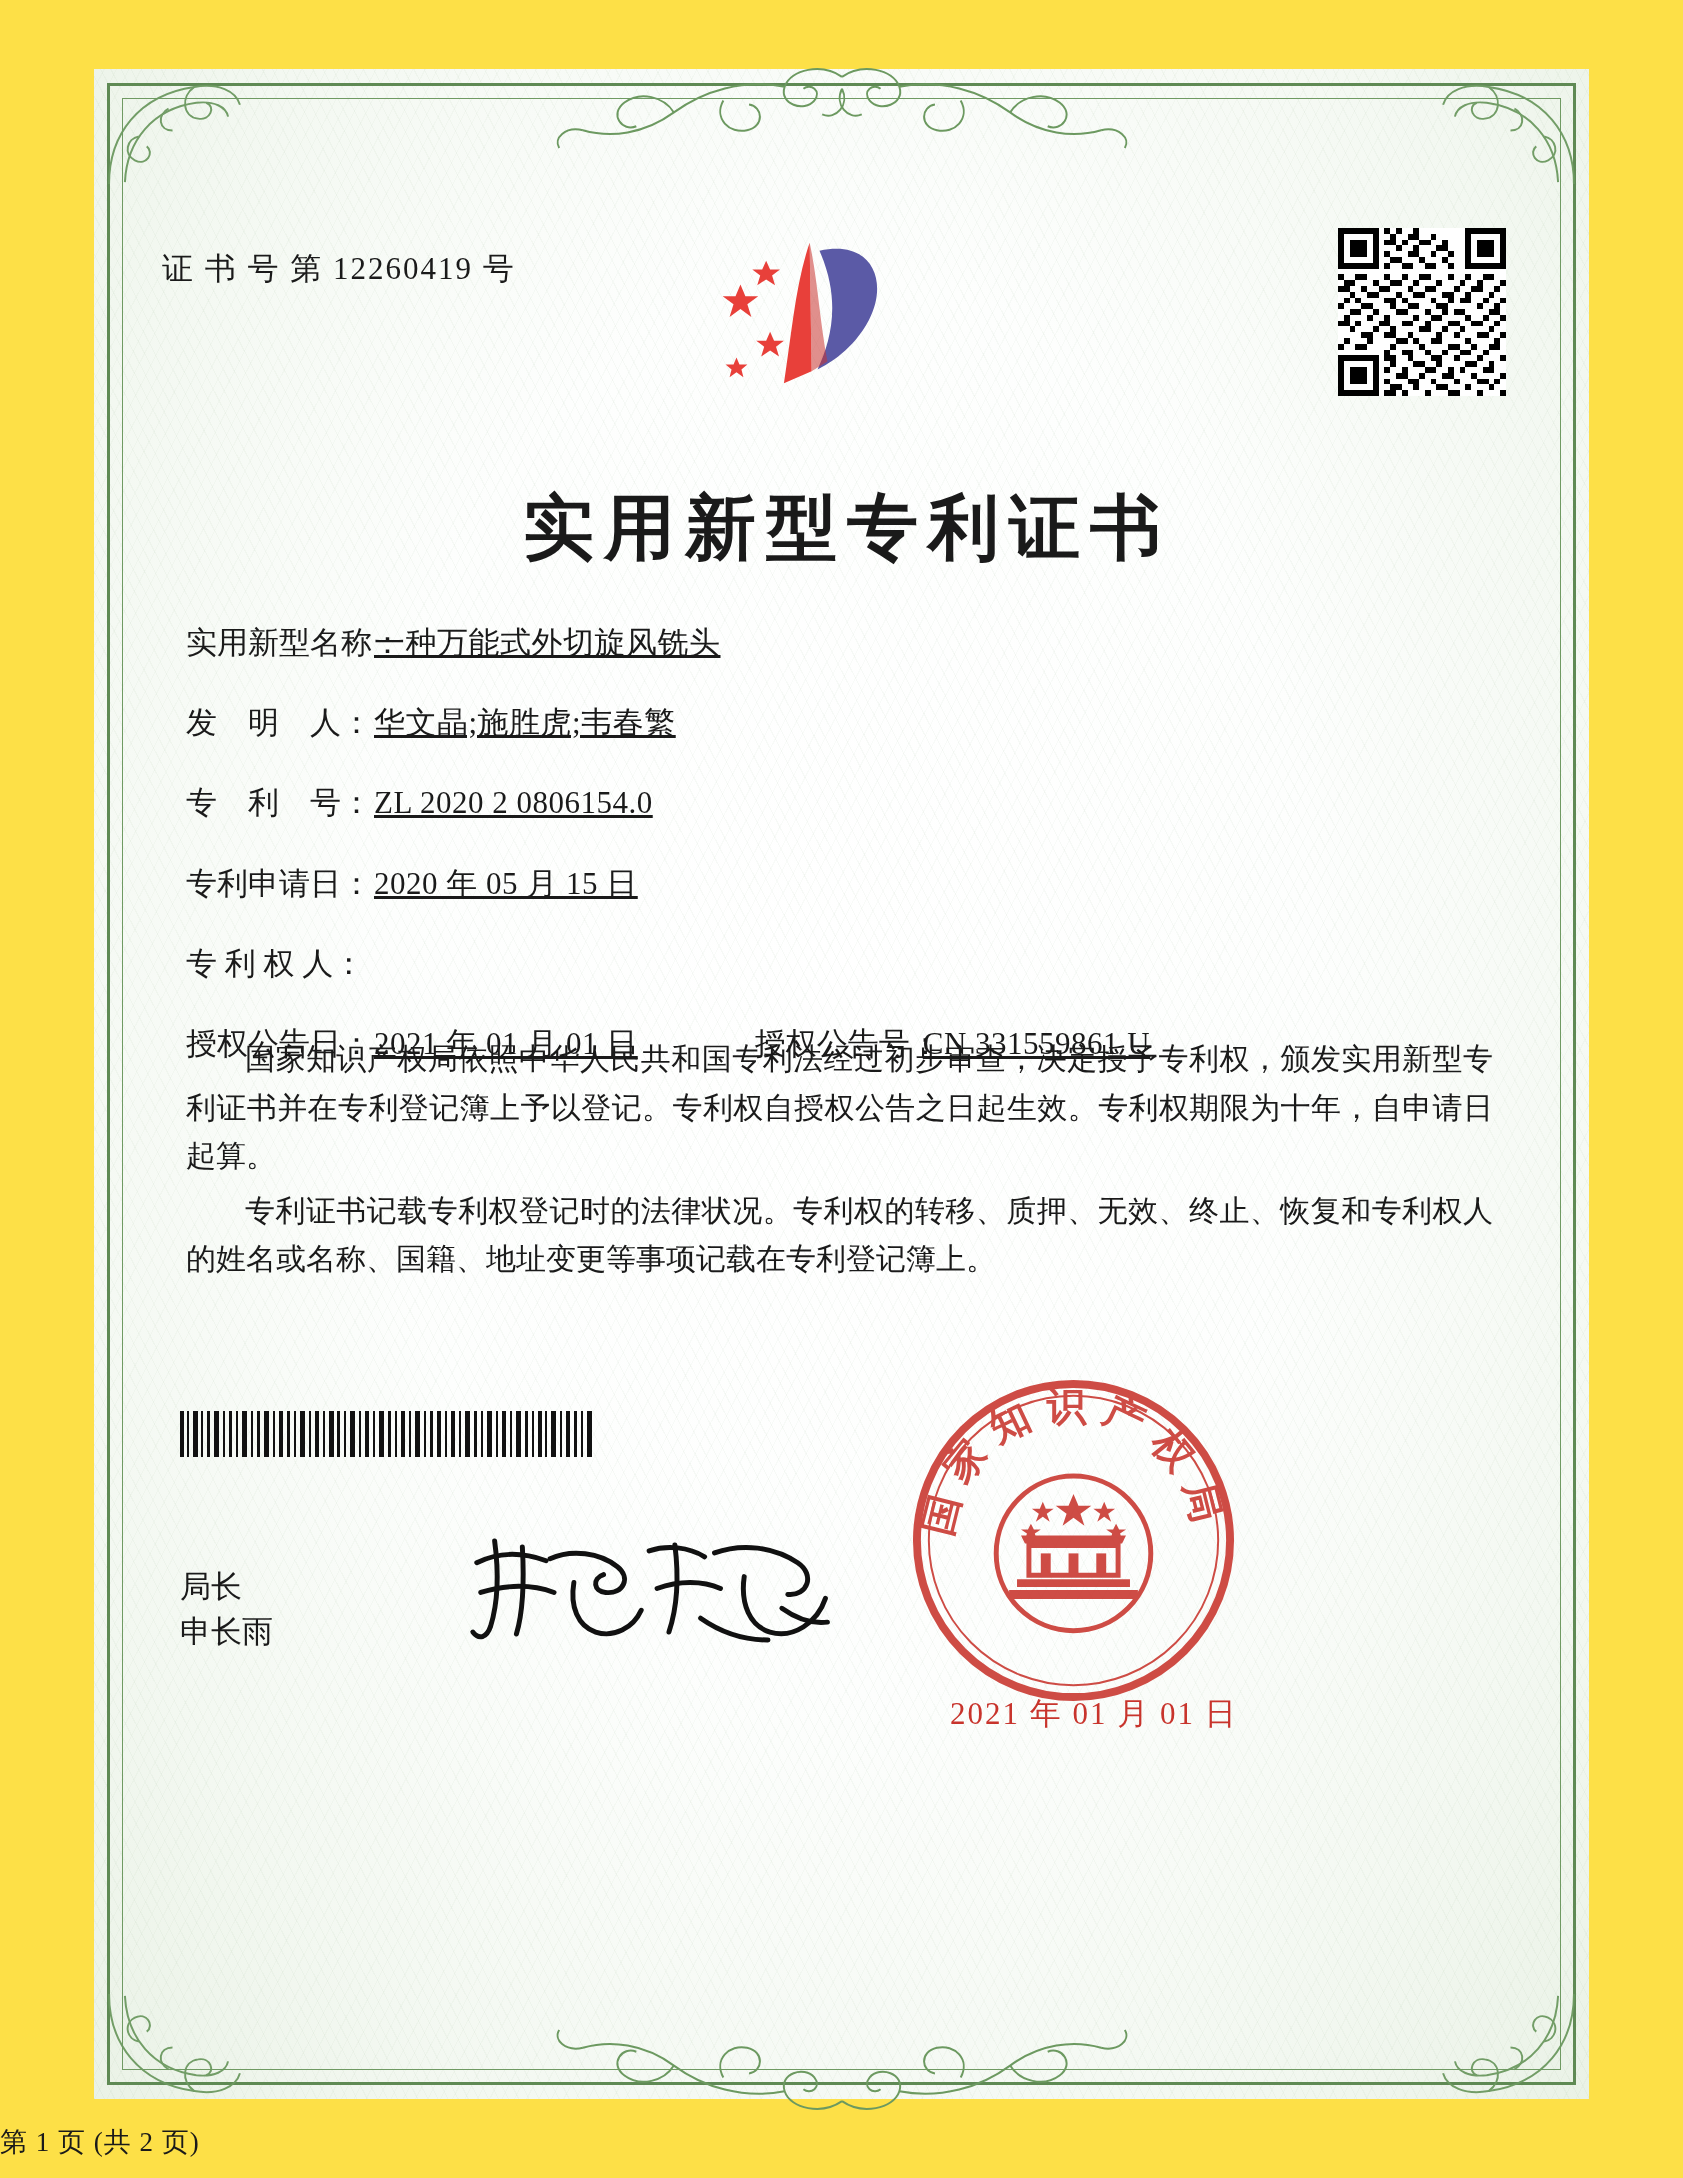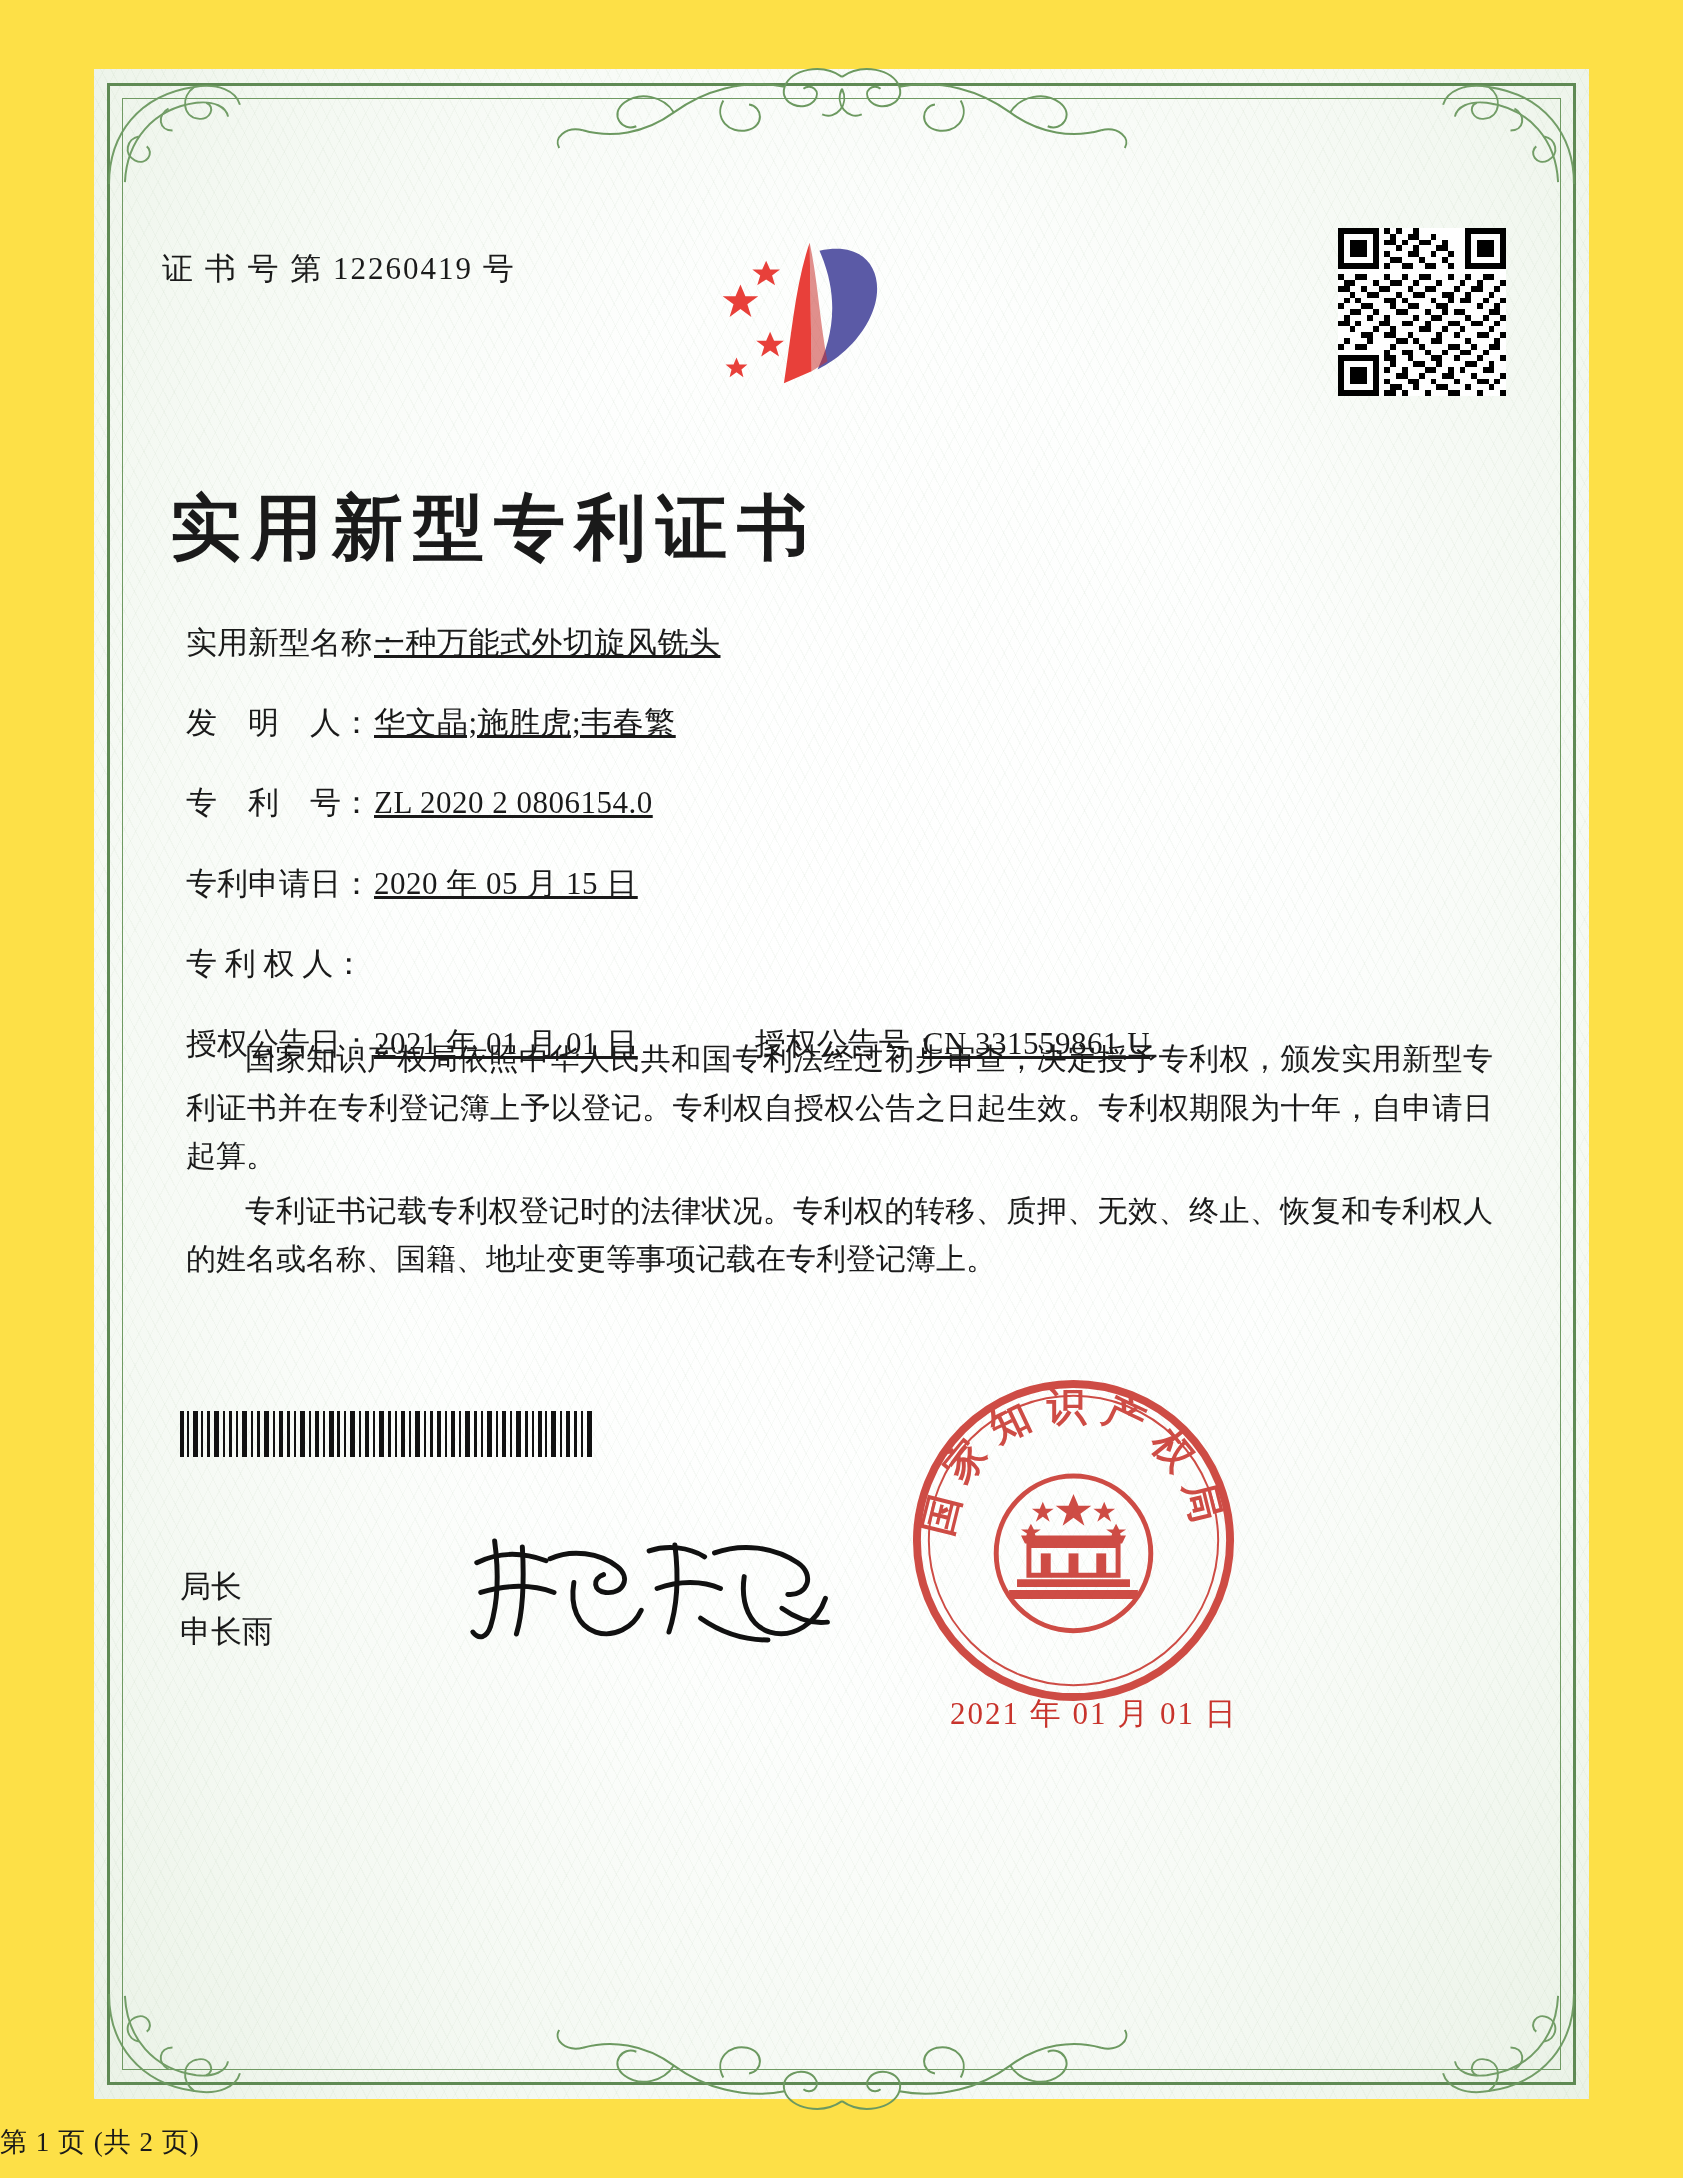--- a/index.html
+++ b/index.html
@@ -123,20 +123,21 @@
     width: 168px;
     height: 168px;
     background: #fff;
   }
 
   .title {
     position: absolute;
     left: 12px;
     right: 0;
     top: 342px;
+    text-align: center;
     font-size: 71px;
     font-weight: bold;
     letter-spacing: 10px;
     font-family: "DejaVu Serif", "Liberation Serif", serif;
   }
 
   .fields {
     position: absolute;
     left: 28px;
     top: 485px;

